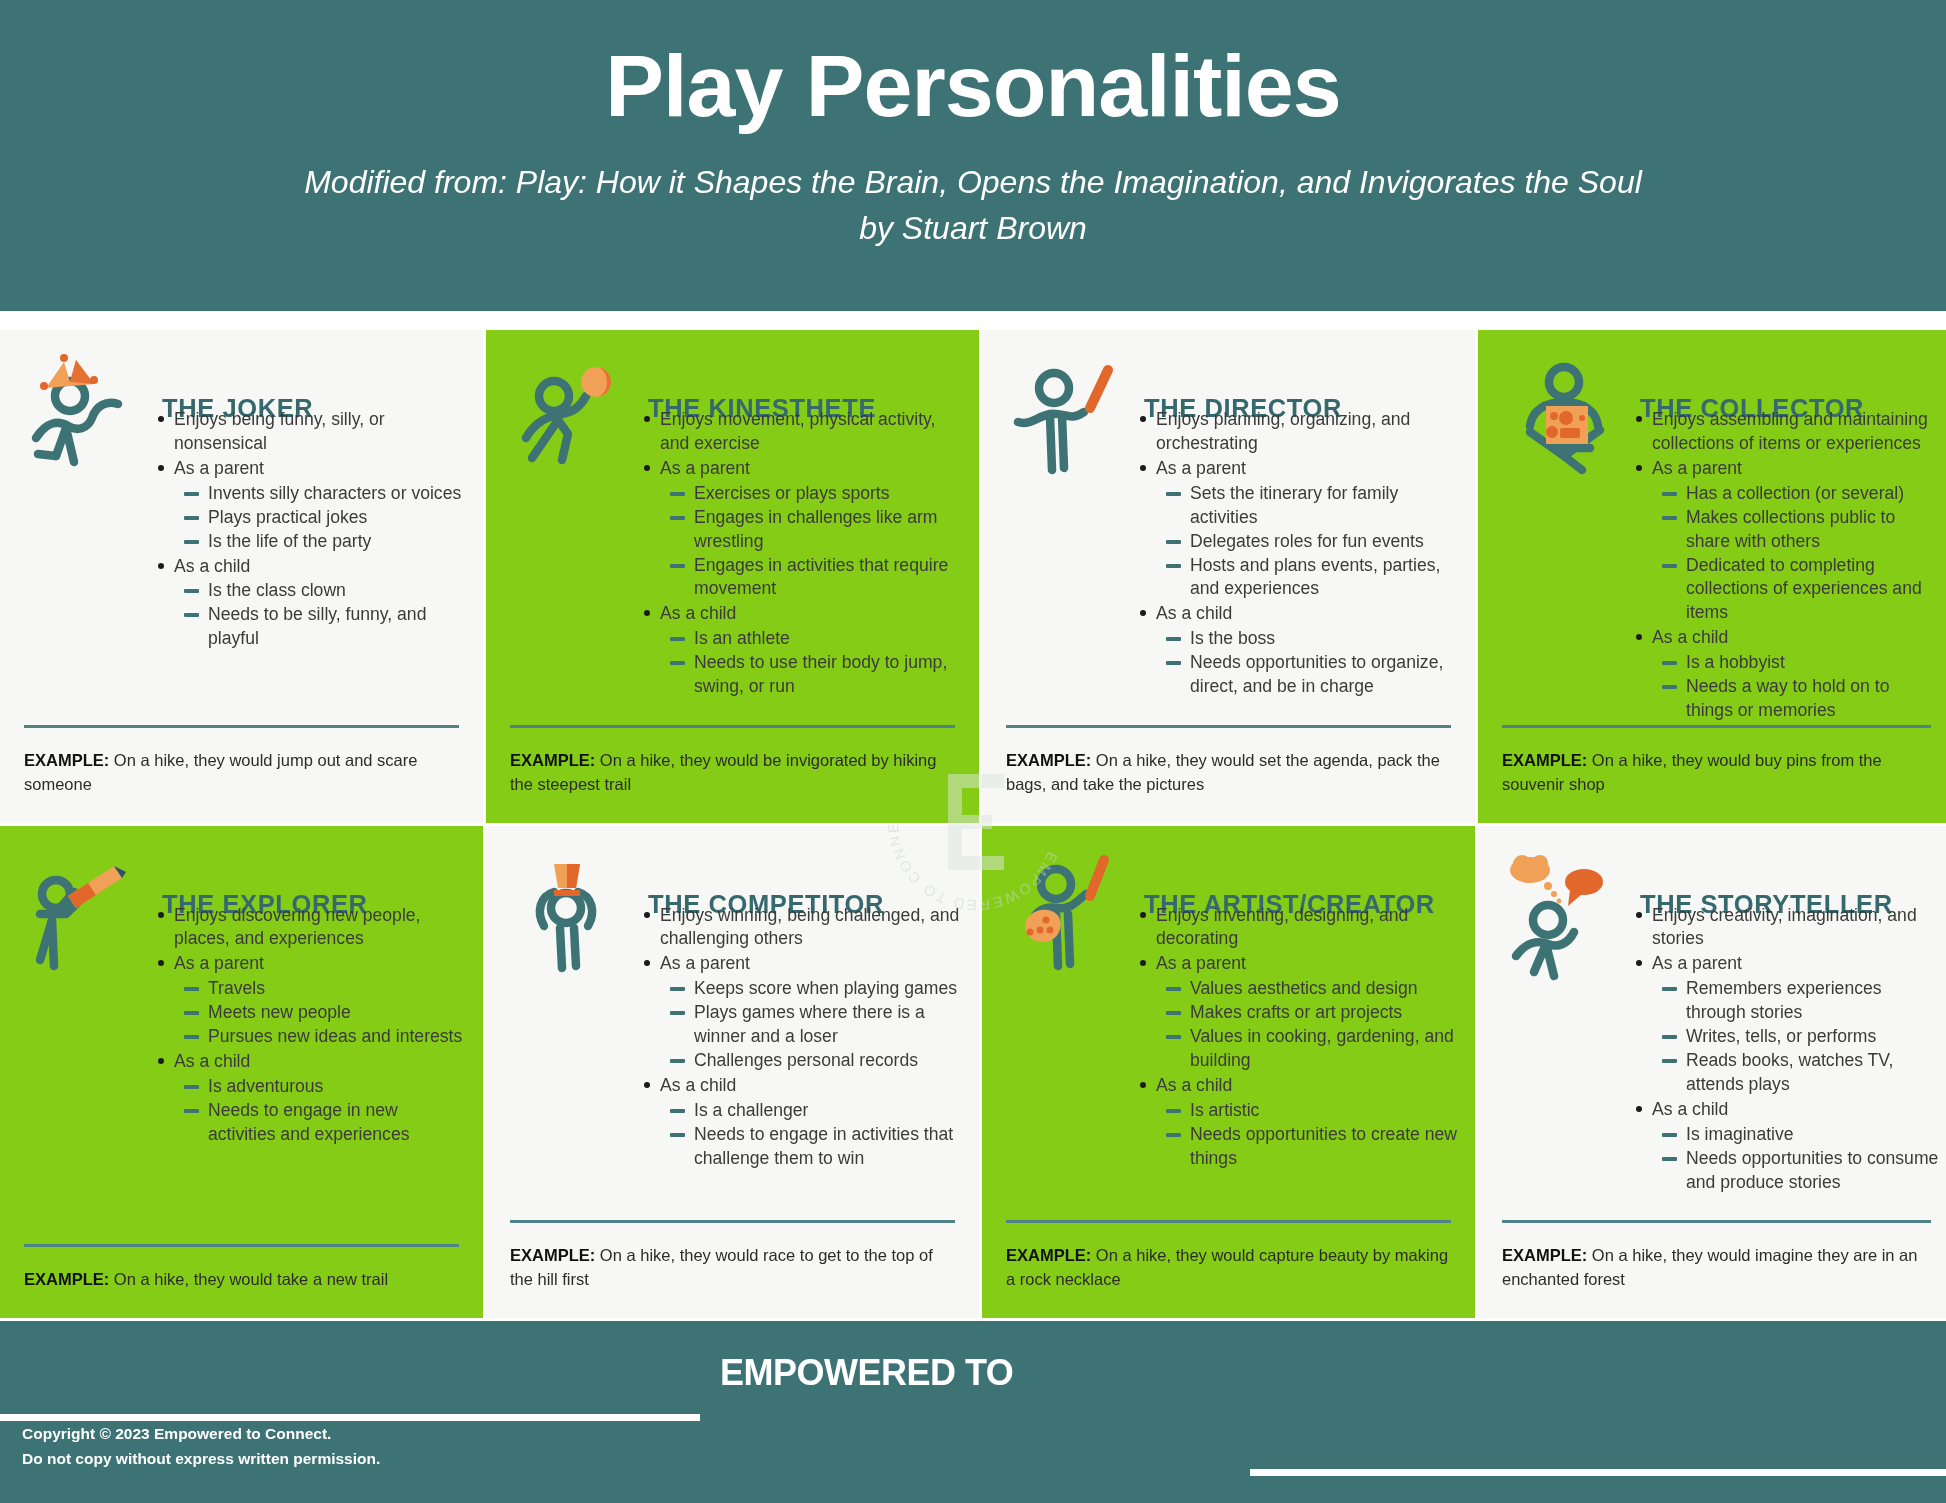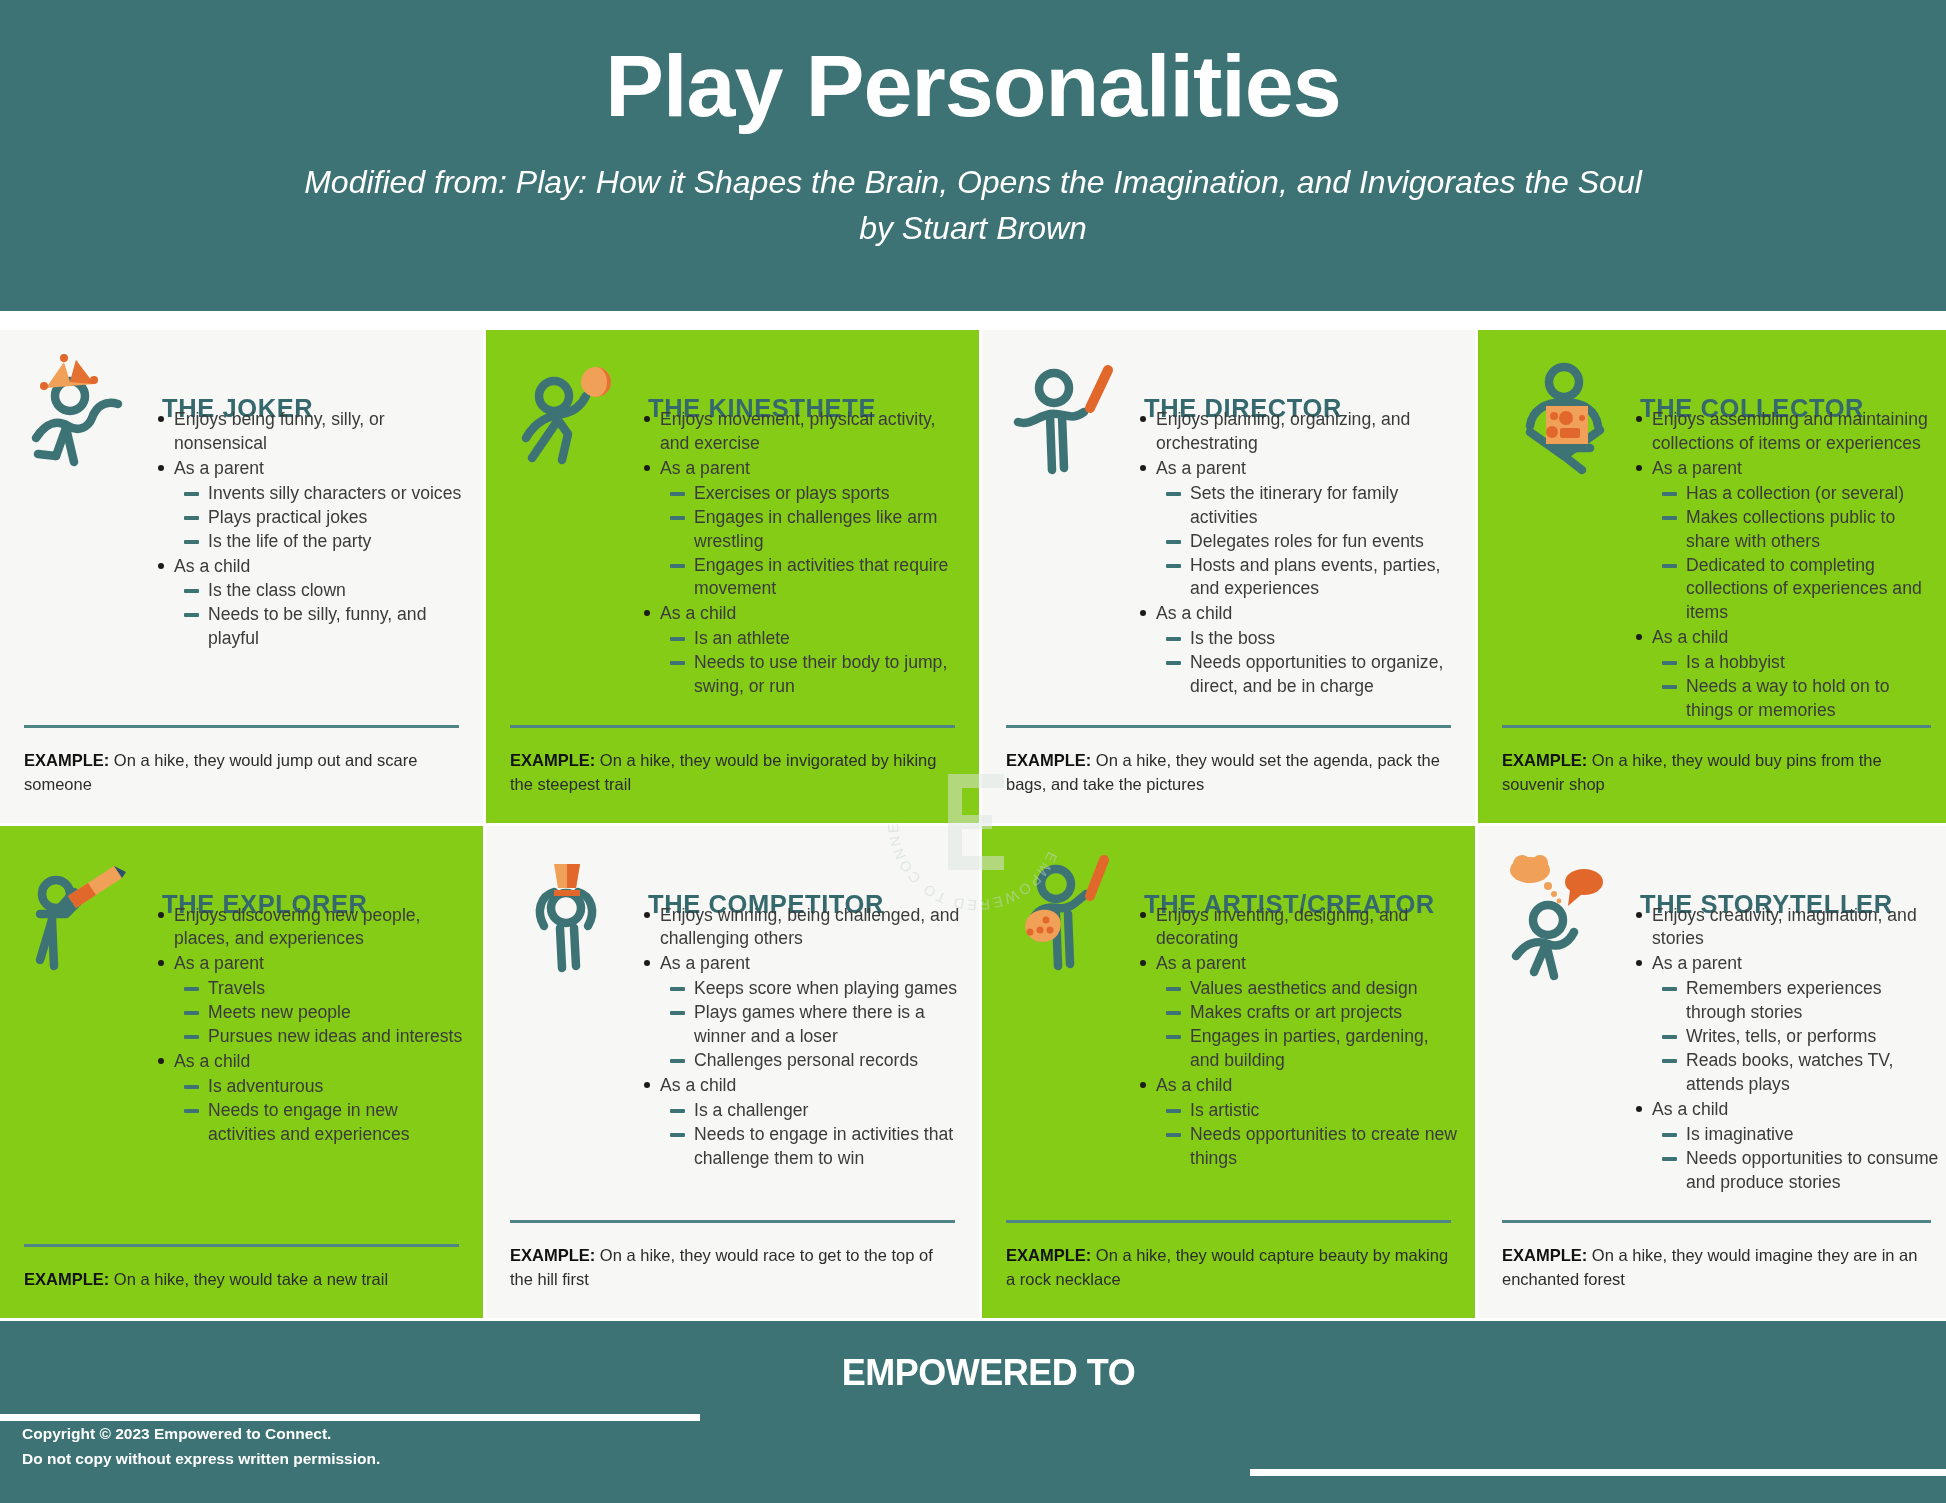--- a/index.html
+++ b/index.html
@@ -120,21 +120,21 @@
   
   .footer {
     position:absolute; left:0; top:1321px; width:1946px; height:182px;
     background:#3d7375;
   }
   .footer-copy {
     position:absolute; left:22px; top:101px;
     color:#ffffff; font-size:15.5px; font-weight:bold; line-height:1.6;
   }
   .logo-block {
-    position:absolute; left:717px; top:34px; width:540px; text-align:center;
+    position:absolute; left:717px; top:34px; width:540px; text-align:left;
   }
   .logo-top {
     color:#ffffff; font-size:36px; font-weight:bold; letter-spacing:-.5px;
     line-height:1; margin-left:3px;
   }
   .logo-bottom {
     color:#ffffff; font-size:70px; font-weight:bold; letter-spacing:-1.5px;
     line-height:1.02; margin-top:4px;
   }
   .logo-bottom .org { font-size:34px; letter-spacing:-.5px; }
@@ -415,21 +415,21 @@
   </svg>
           </div>
           <div class="card-title">THE ARTIST/CREATOR</div>
         </div>
         <div class="bullets">
           <ul class="lvl1">
             <li><span class="b1"></span><span>Enjoys inventing, designing, and decorating</span></li>
             <li><span class="b1"></span><span>As a parent</span><ul class="lvl2">
                 <li><span class="b2"></span><span>Values aesthetics and design</span></li>
                 <li><span class="b2"></span><span>Makes crafts or art projects</span></li>
-                <li><span class="b2"></span><span>Engages in parties, gardening, and building</span></li>
+                <li><span class="b2"></span><span>Values in cooking, gardening, and building</span></li>
               </ul></li>
             <li><span class="b1"></span><span>As a child</span><ul class="lvl2">
                 <li><span class="b2"></span><span>Is artistic</span></li>
                 <li><span class="b2"></span><span>Needs opportunities to create new things</span></li>
               </ul></li>
           </ul>
         </div>
         <div class="example-wrap">
           <div class="example-rule"></div>
           <div class="example-text"><b>EXAMPLE:</b><span> On a hike, they would capture beauty by making a rock necklace</span></div>

